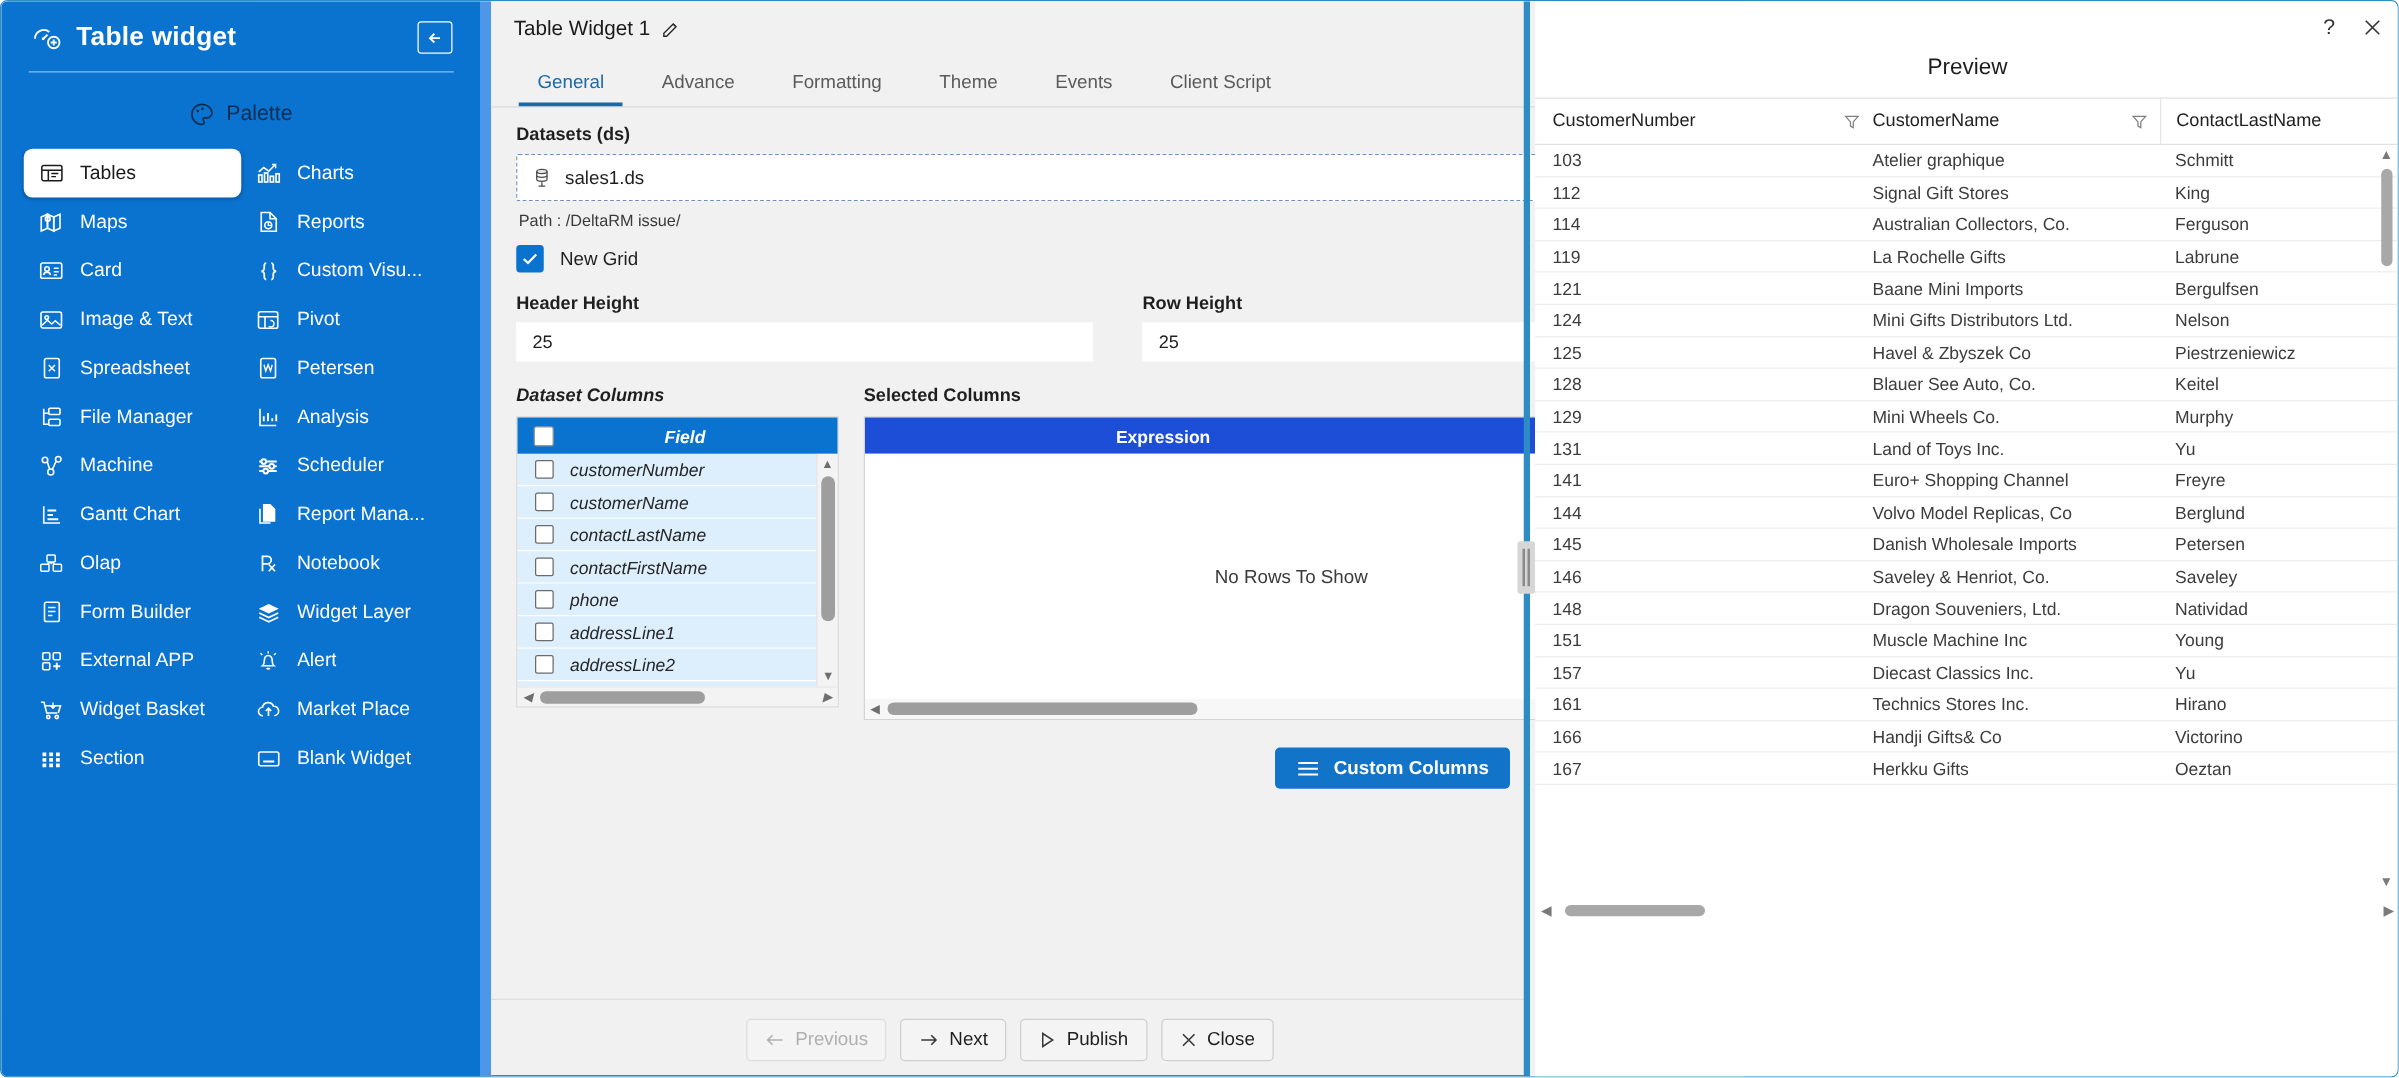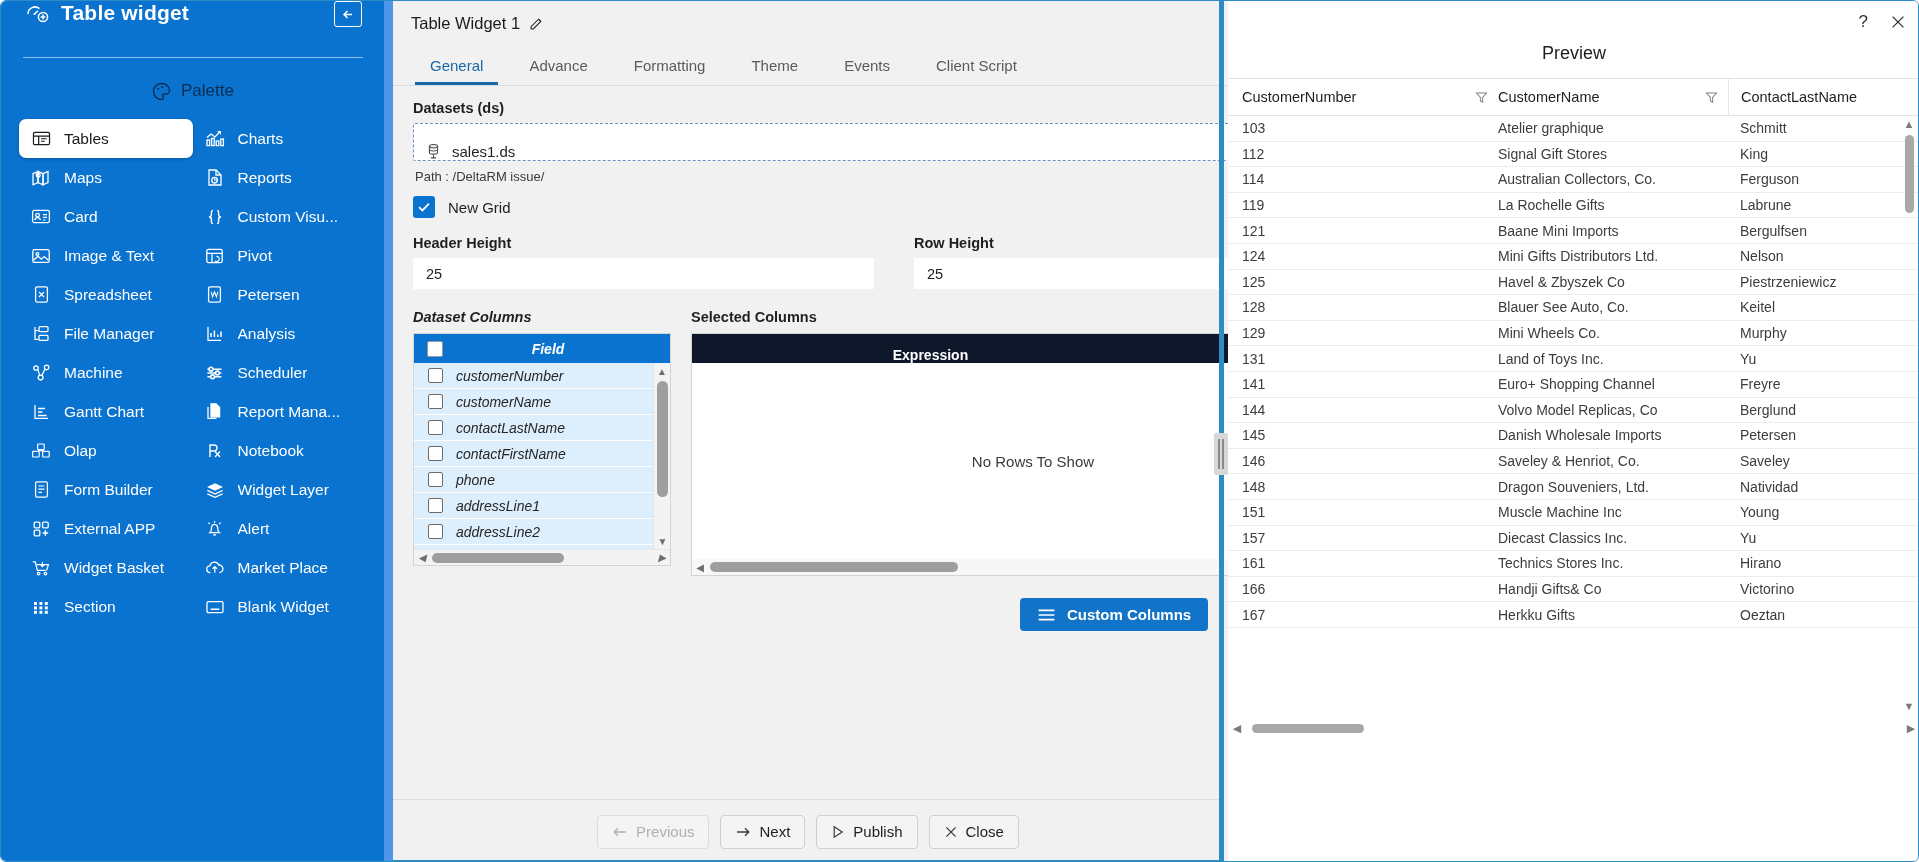--- a/index.html
+++ b/index.html
@@ -26,21 +26,21 @@
     background: #0a72cf;
     border-radius: 5px 0 0 5px;
     color: #ffffff;
   }
   #sidebar-edge {
     position: absolute; left: 383px; top: 0;
     width: 9px; height: 862px;
     background: #4e96e8;
   }
   .sb-header {
-    display: flex; align-items: flex-start;
+    display: flex; align-items: center;
     height: 58px; padding: 0 22px 0 24px;
   }
   .sb-header .title {
     font-size: 21px; font-weight: bold; letter-spacing: .2px;
     margin-left: 12px; flex: 1;
   }
   .sb-divider {
     position: absolute; left: 22px; top: 56px;
     width: 340px; height: 1px; background: rgba(255,255,255,.55);
   }
@@ -130,21 +130,21 @@
   .ds-head { display: flex; align-items: center; }
   .ds-head .spacer { flex: 1; }
   .ds-icons { display: flex; align-items: center; gap: 13px; color: #3b3b5c; }
   .ds-icons span { cursor: pointer; display: inline-flex; }
 
   .ds-select {
     height: 38px;
     border: 1px dashed #6a8fc0;
     background: #ffffff;
     border-radius: 2px;
-    display: flex; align-items: flex-end;
+    display: flex; align-items: center;
     padding: 0 12px;
     font-size: 15px; color: #1f1f1f;
     cursor: pointer;
   }
   .ds-select .dsname { margin-left: 11px; flex: 1; }
   .path-line { font-size: 13px; color: #3a3a3a; margin: 8px 0 0 2px; }
 
   .checkrow { display: flex; align-items: center; margin-top: 12px; gap: 13px; }
   .chk-blue {
     width: 22px; height: 22px; background: #0a72cf; border-radius: 3px;
@@ -208,22 +208,22 @@
   }
   .hscroll {
     height: 16px; background: #f3f3f3; display: flex; align-items: center;
     border-top: 1px solid #e6e6e6;
   }
   .hscroll .arrow { width: 16px; text-align: center; font-size: 10px; color: #6e6e6e; cursor: pointer; }
   .hscroll .track { flex: 1; height: 16px; position: relative; }
   .hscroll .thumb { position: absolute; left: 2px; top: 3px; height: 10px; background: #9e9e9e; border-radius: 6px; cursor: pointer; }
 
   .sel-head {
-    background: #0f172a; color: #ffffff; height: 29px;
-    display: flex; align-items: flex-end; font-size: 14px; font-weight: bold;
+    background: #1d4ed8; color: #ffffff; height: 29px;
+    display: flex; align-items: center; font-size: 14px; font-weight: bold;
   }
   .sel-head .c1 { flex: 1; text-align: center; }
   .sel-head .c2 { width: 205px; text-align: center; }
   .sel-body {
     height: 196px; background: #ffffff;
     display: flex; align-items: center; justify-content: center;
     font-size: 15px; color: #3a3a3a;
   }
   .sel-hscroll { height: 16px; background: #f7f7f7; display: flex; align-items: center; }
 

